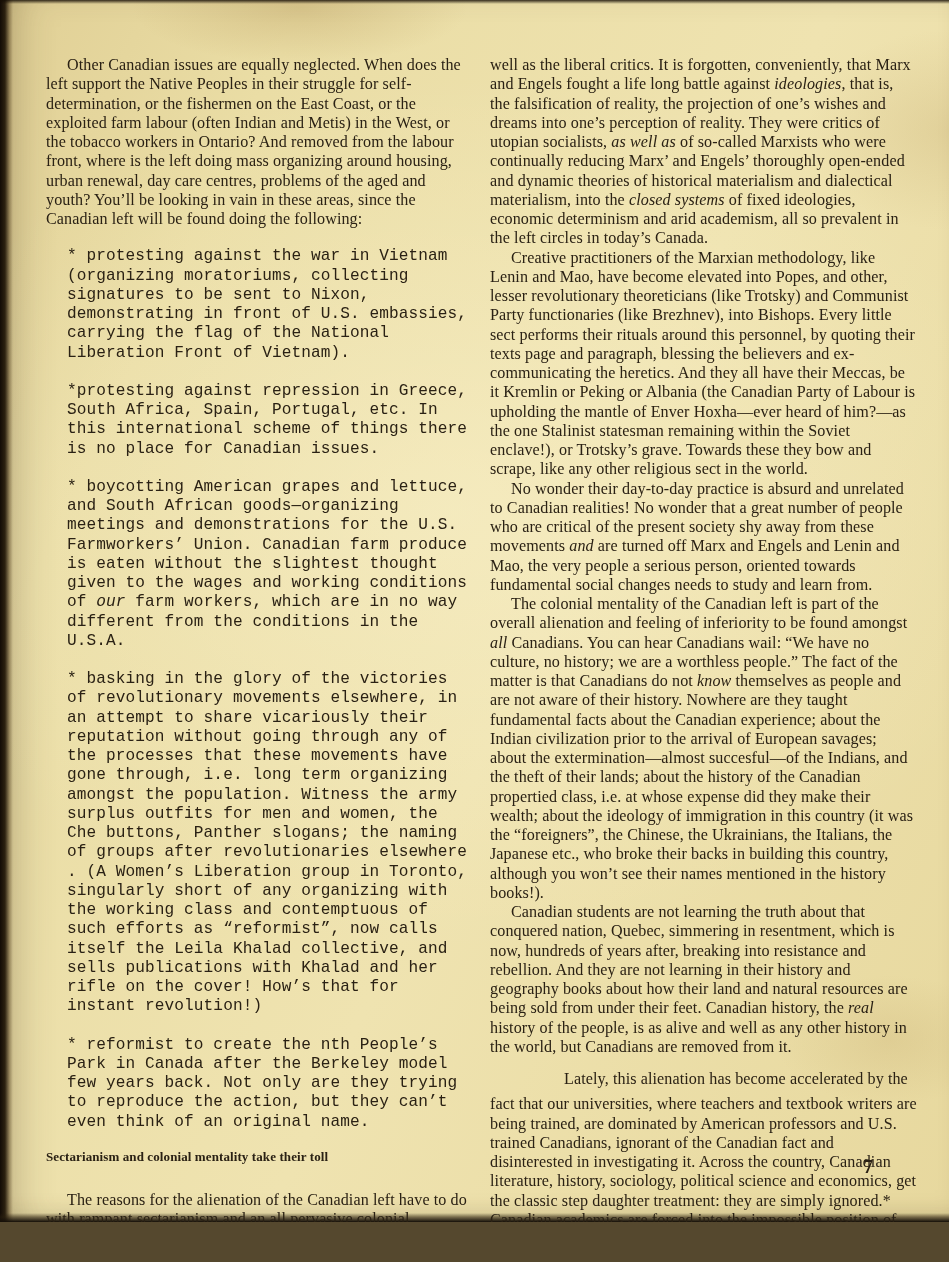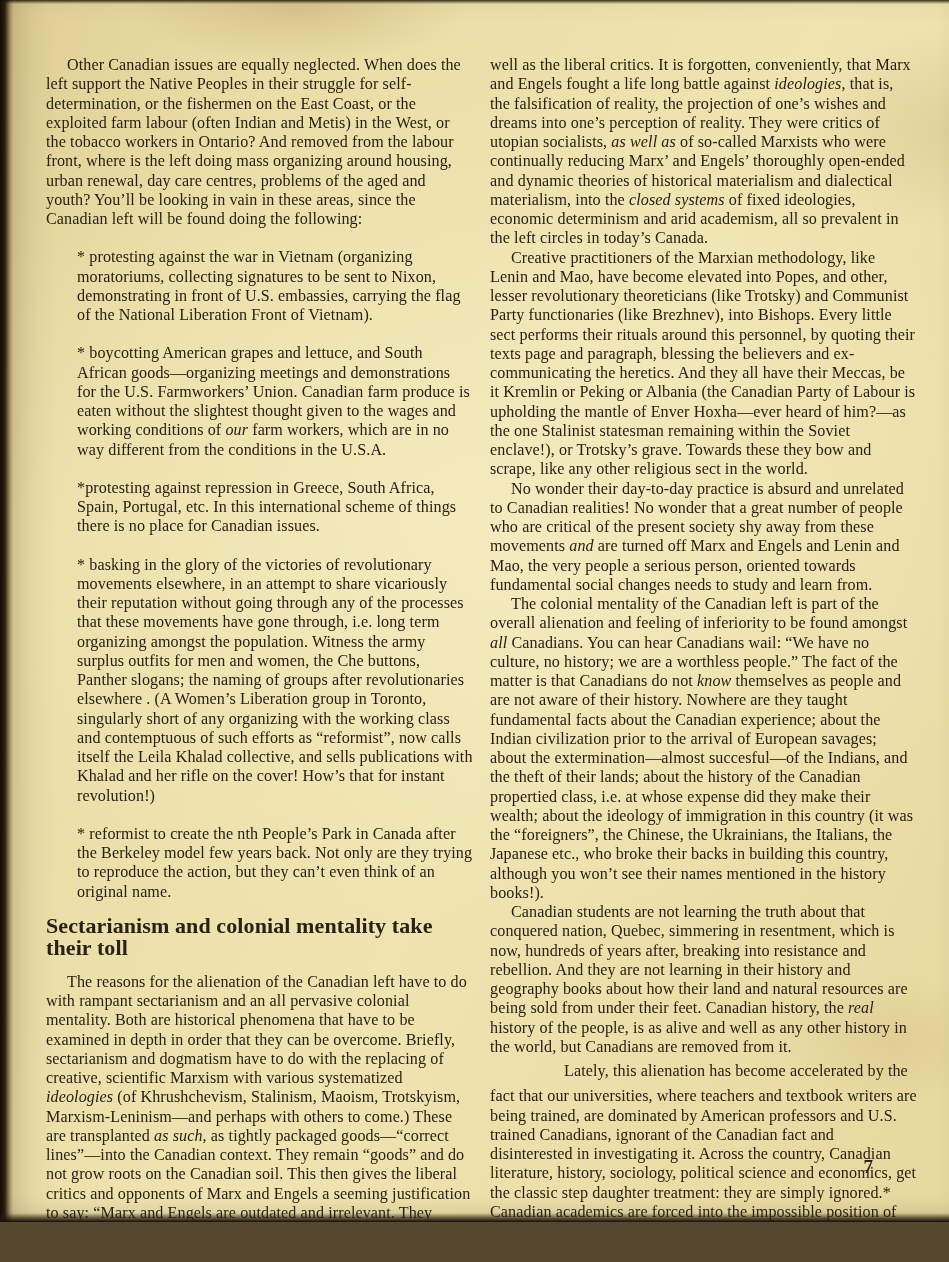--- a/index.html
+++ b/index.html
@@ -21,43 +21,43 @@
     background:linear-gradient(90deg,#120b05 0%,#2c2110 38%,rgba(88,68,36,.45) 72%,rgba(120,100,60,0) 100%);}
   .edge-top{position:absolute;left:0;top:0;right:0;height:4px;
     background:linear-gradient(180deg,rgba(22,14,5,.85),rgba(22,14,5,0));}
   .edge-bottom{position:absolute;left:0;bottom:0;right:0;height:9px;
     background:linear-gradient(0deg,#150f08 0%,rgba(42,31,15,.55) 55%,rgba(42,31,15,0) 100%);}
 
   .content{position:absolute;left:46px;top:55px;width:871px;display:flex;gap:17px;}
   .col{width:427px;font-size:16.1px;line-height:19.25px;letter-spacing:.1px;text-align:left;}
   p{margin:0;}
   .indent{text-indent:21px;}
-  .bullet{margin-left:31px;margin-top:19px;}
-  .heading{font-weight:bold;font-size:22px;line-height:22px;margin:14px 0 13px 0;text-indent:0;}
-  .big-indent{text-indent:74px;margin-top:5px;margin-bottom:6px;}
+  .bullet{margin-left:21px;margin-top:19px;font-family:Liberation Mono, monospace;}
+  .heading{font-weight:bold;font-size:13px;line-height:22px;margin:14px 0 22px 0;text-indent:0;}
+  .big-indent{text-indent:74px;margin-top:13px;margin-bottom:6px;}
   .footnote{font-weight:bold;font-style:italic;font-size:16.6px;margin-top:2px;}
   .page-number{position:absolute;right:76px;bottom:44px;font-weight:bold;font-size:19px;}
   i{font-style:italic;}
 </style>
 </head>
 <body>
 
 <div class="page">
   <div class="edge-left"></div>
   <div class="edge-top"></div>
   <div class="edge-bottom"></div>
 
   <div class="content">
 
     <div class="col">
       <p class="indent">Other Canadian issues are equally neglected.  When does the left support the Native Peoples in their struggle for self-determination, or the fishermen on the East Coast, or the exploited farm labour (often Indian and Metis) in the West, or the tobacco workers in Ontario?  And removed from the labour front, where is the left doing mass organizing around housing, urban renewal, day care centres, problems of the aged and youth?  You’ll be looking in vain in these areas, since the Canadian left will be found doing the following:</p>
 
       <p class="bullet">* protesting against the war in Vietnam (organizing moratoriums, collecting signatures to be sent to Nixon, demonstrating in front of U.S. embassies, carrying the flag of the National Liberation Front of Vietnam).</p>
+      <p class="bullet">*protesting against repression in Greece, South Africa, Spain, Portugal, etc.  In this international scheme of things there is no place for Canadian issues.</p>
       <p class="bullet">* boycotting American grapes and lettuce, and South African goods—organizing meetings and demonstrations for the U.S. Farmworkers’ Union. Canadian farm produce is eaten without the slightest thought given to the wages and working conditions of <i>our</i> farm workers, which are in no way different from the conditions in the U.S.A.</p>
-      <p class="bullet">*protesting against repression in Greece, South Africa, Spain, Portugal, etc.  In this international scheme of things there is no place for Canadian issues.</p>
       <p class="bullet">* basking in the glory of the victories of revolutionary movements elsewhere, in an attempt to share vicariously their reputation without going through any of the processes that these movements have gone through, i.e. long term organizing amongst the population. Witness the army surplus outfits for men and women, the Che buttons, Panther slogans; the naming of groups after revolutionaries elsewhere . (A Women’s Liberation group in Toronto, singularly short of any organizing with the working class and contemptuous of such efforts as “reformist”, now calls itself the Leila Khalad collective, and sells publications  with Khalad and her rifle on the cover! How’s that for instant revolution!)</p>
       <p class="bullet">* reformist to create the nth People’s Park in Canada after the Berkeley model few years back. Not only are they trying to reproduce the action, but they can’t even think of an original name.</p>
 
       <h2 class="heading">Sectarianism and colonial mentality take their toll</h2>
 
       <p class="indent">The reasons for the alienation of the Canadian left have to do with rampant sectarianism and an all pervasive colonial mentality. Both are historical phenomena that have to be examined in depth in order that they can be overcome. Briefly, sectarianism and dogmatism have to do with the replacing of creative, scientific Marxism with various systematized <i>ideologies</i> (of Khrushchevism, Stalinism, Maoism, Trotskyism, Marxism-Leninism—and perhaps with others to come.) These are transplanted <i>as such</i>, as tightly packaged goods—“correct lines”—into the Canadian context. They remain “goods” and do not grow roots on the Canadian soil. This then gives the liberal critics and opponents of Marx and Engels a seeming justification to say: “Marx and Engels are outdated and irrelevant. They belong to the 19th century.”</p>
       <p class="indent">That there is a fundamental difference between Marxism as a <i>century</i>, a methodology, and Marxism reduced to an ideology, to <i>faith</i> and <i>religion</i> (e.g., Mao’s little Red Book as the Catechism), has escaped both our so-called Marxists as</p>
     </div>
 
     <div class="col">

